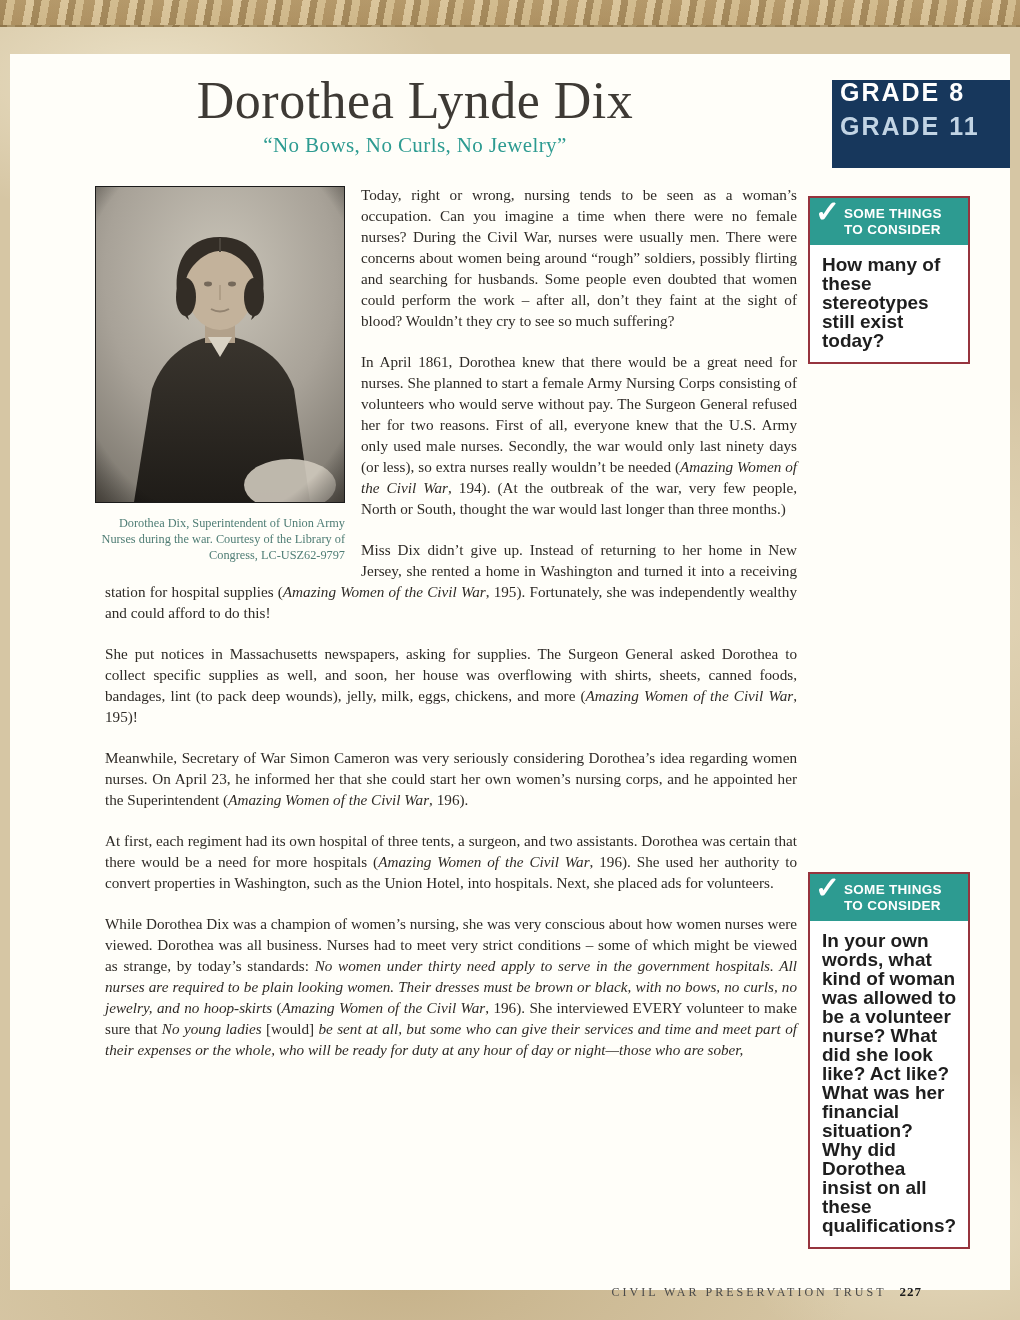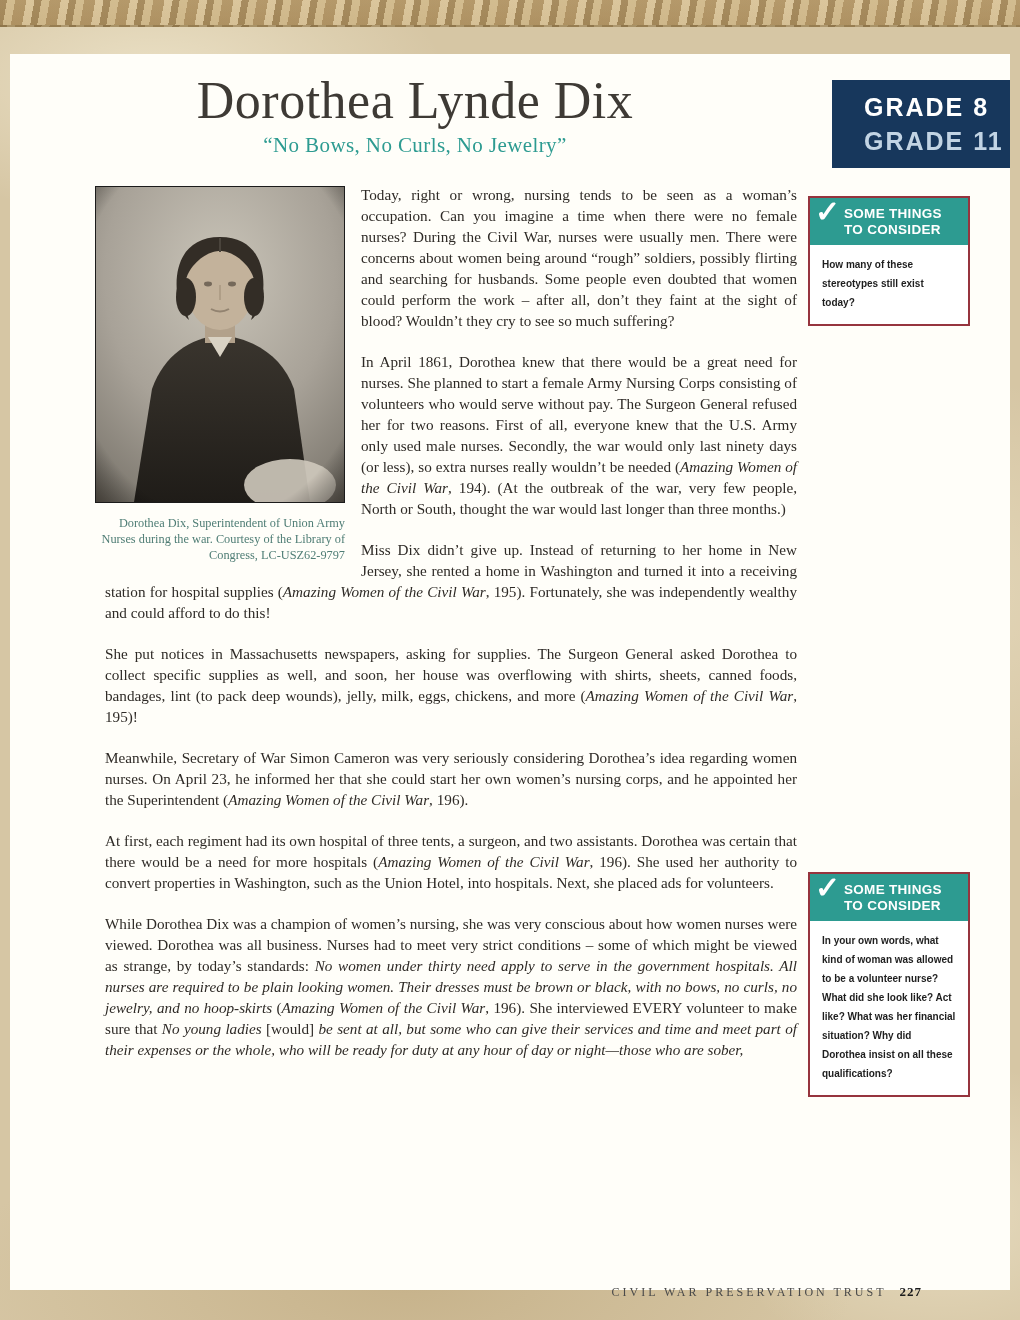--- a/index.html
+++ b/index.html
@@ -34,22 +34,22 @@
   }
 
   
   .title-block { position:absolute; left:60px; top:24px; width:690px; text-align:center; }
   .title { font-size:52px; font-weight:normal; color:#3e3a35; letter-spacing:.5px; line-height:46px; }
   .subtitle { margin-top:9px; font-size:21px; color:var(--accent-teal, #2d9b91); letter-spacing:.4px; }
 
   .grade-box {
     position:absolute; top:26px; right:0; width:178px; height:88px;
     background:var(--navy, #17375c);
-    display:flex; flex-direction:column; justify-content:center; gap:9px;
-    padding-left:32px;
+    display:flex; flex-direction:column; gap:9px;
+    padding-left:8px;
   }
   .grade { font-family:"Liberation Sans", sans-serif; font-weight:bold; font-size:25px; letter-spacing:2px; line-height:1; }
   .g1 { color:#ffffff; }
   .g2 { color:#c2d4e4; }
 
   
   .consider-box {
     position:absolute; left:798px; width:162px;
     border:2px solid var(--maroon, #96343e); background:#ffffff;
   }
@@ -61,21 +61,21 @@
     font-size:13.5px; line-height:16px; letter-spacing:.3px;
     padding:8px 6px 7px 34px;
   }
   .check {
     position:absolute; left:5px; top:-2px; font-size:30px; line-height:32px;
     color:#ffffff; font-family:"Liberation Sans", sans-serif; font-weight:bold;
   }
   .consider-body {
     padding:10px 10px 12px 12px;
     font-family:"Liberation Sans", sans-serif; font-weight:bold;
-    font-size:10px; line-height:19px; color:#1e1e1e;
+    font-size:19px; line-height:19px; color:#1e1e1e;
   }
 
   
   .article {
     position:absolute; left:85px; top:130px; width:702px;
     font-size:15.2px; line-height:21px; color:var(--ink, #2e2a26);
     text-align:justify;
   }
   .photo-figure { float:left; width:250px; margin:2px 16px 10px 0; }
   .photo-frame { width:250px; height:317px; border:1px solid #1b1b1b; background:#9d9890; }

